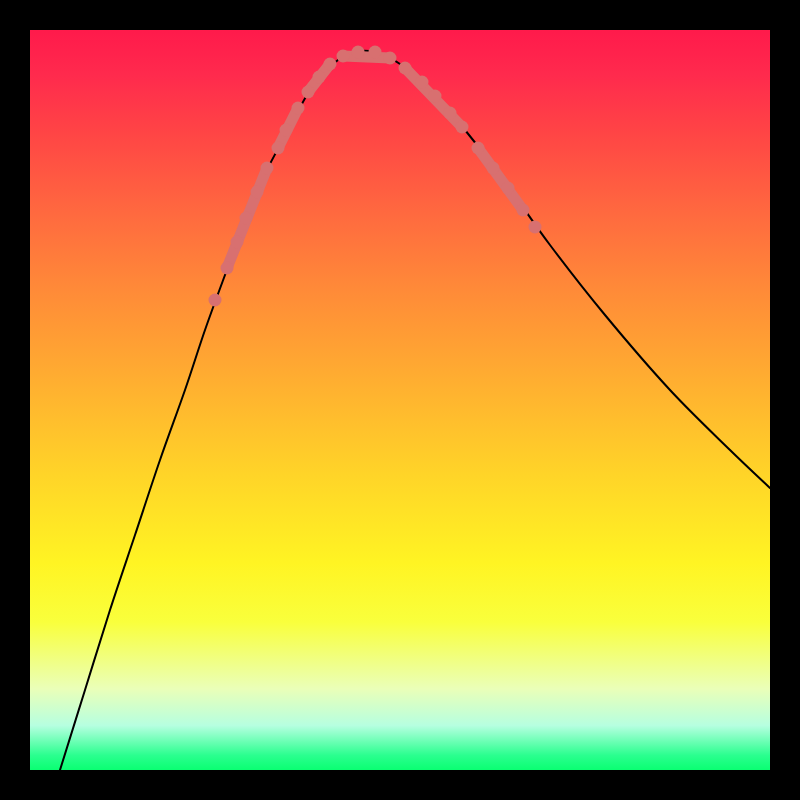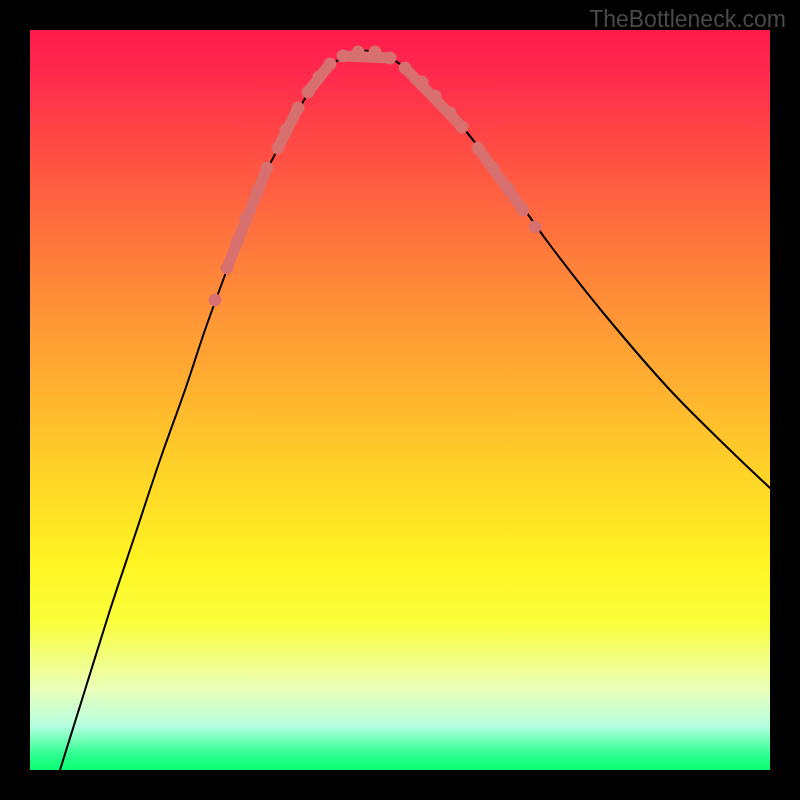--- a/index.html
+++ b/index.html
@@ -75,21 +75,20 @@
     stroke: #d87070;
     stroke-width: 11;
     stroke-linecap: round;
     fill: none;
   }
 </style>
 </head>
 <body>
 
 <div class="frame">
-  <div class="watermark">TheBottleneck.com</div>
 
   <div class="plot">
     <svg class="curve" viewBox="0 0 740 740">
       <path id="main-curve" class="curve-path" d="M 30 740 C 34.166666666666664 726.6666666666666, 46.666666666666664 686.6666666666666, 55 660 C 63.333333333333336 633.3333333333334, 71.66666666666667 605.8333333333334, 80 580 C 88.33333333333333 554.1666666666666, 96.66666666666667 530, 105 505 C 113.33333333333333 480, 121.66666666666667 454.1666666666667, 130 430 C 138.33333333333334 405.8333333333333, 147.5 381.6666666666667, 155 360 C 162.5 338.3333333333333, 168.33333333333334 319.1666666666667, 175 300 C 181.66666666666666 280.8333333333333, 188.33333333333334 263, 195 245 C 201.66666666666666 227, 208.83333333333334 207.83333333333334, 215 192 C 221.16666666666666 176.16666666666666, 226.16666666666666 162.83333333333334, 232 150 C 237.83333333333334 137.16666666666666, 244.33333333333334 125.83333333333333, 250 115 C 255.66666666666666 104.16666666666667, 261 94.16666666666667, 266 85 C 271 75.83333333333333, 275.1666666666667 67.16666666666667, 280 60 C 284.8333333333333 52.833333333333336, 290.3333333333333 47, 295 42 C 299.6666666666667 37, 303.5 33.333333333333336, 308 30 C 312.5 26.666666666666668, 315.8333333333333 23.333333333333332, 322 22 C 328.1666666666667 20.666666666666668, 337 20, 345 22 C 353 24, 360.8333333333333 27.666666666666668, 370 34 C 379.1666666666667 40.333333333333336, 389.1666666666667 49, 400 60 C 410.8333333333333 71, 422.5 84.66666666666667, 435 100 C 447.5 115.33333333333333, 460.8333333333333 132.83333333333334, 475 152 C 489.1666666666667 171.16666666666666, 503.3333333333333 192.83333333333334, 520 215 C 536.6666666666666 237.16666666666666, 555 260.8333333333333, 575 285 C 595 309.1666666666667, 619.1666666666666 337.5, 640 360 C 660.8333333333334 382.5, 683.3333333333334 403.6666666666667, 700 420 C 716.6666666666666 436.3333333333333, 733.3333333333334 451.6666666666667, 740 458"></path>
       <g id="marker-segments">
           <line x1="197" y1="238" x2="237" y2="138" class="segment"></line>
           <line x1="248" y1="118" x2="268" y2="78" class="segment"></line>
           <line x1="278" y1="62" x2="300" y2="34" class="segment"></line>
           <line x1="313" y1="26" x2="360" y2="28" class="segment"></line>
           <line x1="375" y1="38" x2="432" y2="97" class="segment"></line>

